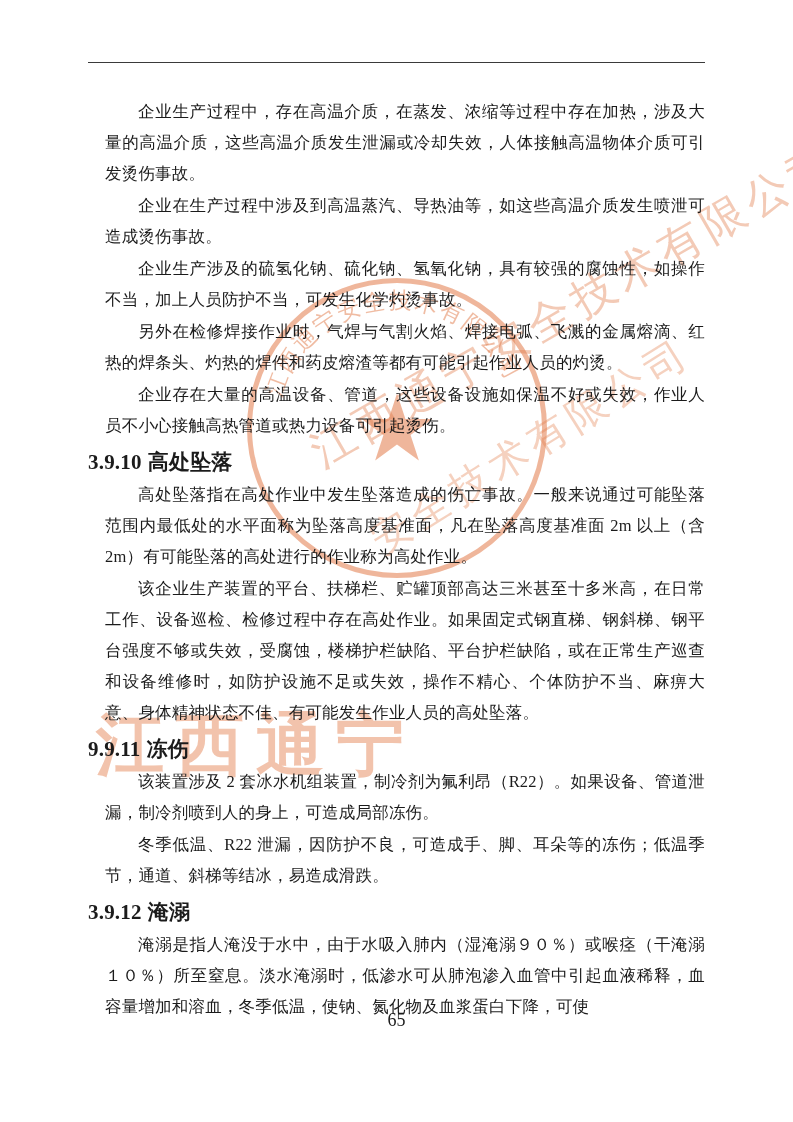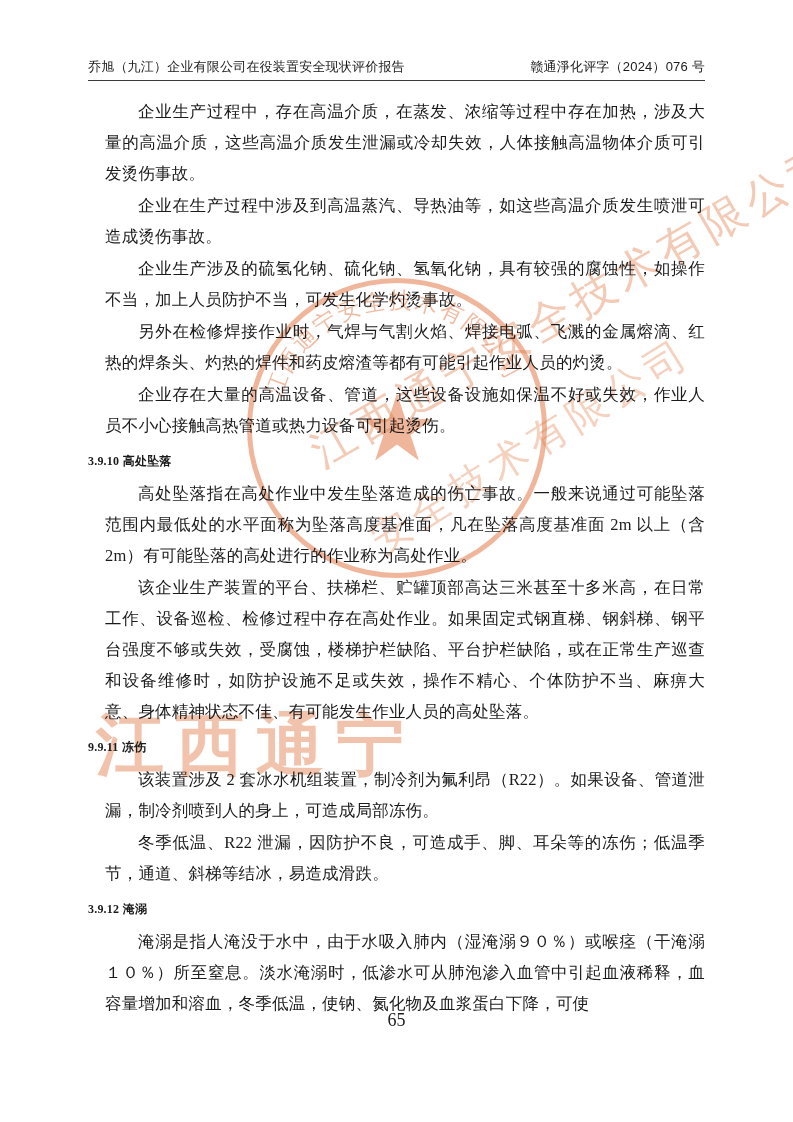--- a/index.html
+++ b/index.html
@@ -118,21 +118,21 @@
     margin: 0 0 1px 17px;
     font-size: 16.5px;
     line-height: 31px;
     text-align: justify;
     text-justify: inter-ideograph;
     text-indent: 2em;
     letter-spacing: 0.2px;
   }
   h3.heading {
     margin: 5px 0 1px 0;
-    font-size: 12px;
+    font-size: 21px;
     line-height: 31px;
     font-weight: bold;
     text-align: left;
     letter-spacing: 0.2px;
     font-family: "Liberation Sans", "DejaVu Sans", sans-serif;
   }
   h3.heading .num {
     font-family: "Liberation Serif", serif;
     font-weight: bold;
   }
@@ -165,24 +165,20 @@
         </text>
       </svg>
     </div>
     <div class="wm-star">★</div>
     <div class="wm-diag">江西通宁安全技术有限公司</div>
     <div class="wm-diag2">安全技术有限公司</div>
     <div class="wm-big">江西通宁</div>
   </div>
 
   <div class="header">
-    <div class="header-row">
-      <span>乔旭（九江）企业有限公司在役装置安全现状评价报告</span>
-      <span>赣通淨化评字（2024）076 号</span>
-    </div>
     <div class="header-rule"></div>
   </div>
 
   <div class="content">
 
     <p class="para">企业生产过程中，存在高温介质，在蒸发、浓缩等过程中存在加热，涉及大量的高温介质，这些高温介质发生泄漏或冷却失效，人体接触高温物体介质可引发烫伤事故。</p>
     <p class="para">企业在生产过程中涉及到高温蒸汽、导热油等，如这些高温介质发生喷泄可造成烫伤事故。</p>
     <p class="para">企业生产涉及的硫氢化钠、硫化钠、氢氧化钠，具有较强的腐蚀性，如操作不当，加上人员防护不当，可发生化学灼烫事故。</p>
     <p class="para">另外在检修焊接作业时，气焊与气割火焰、焊接电弧、飞溅的金属熔滴、红热的焊条头、灼热的焊件和药皮熔渣等都有可能引起作业人员的灼烫。</p>
     <p class="para">企业存在大量的高温设备、管道，这些设备设施如保温不好或失效，作业人员不小心接触高热管道或热力设备可引起烫伤。</p>

